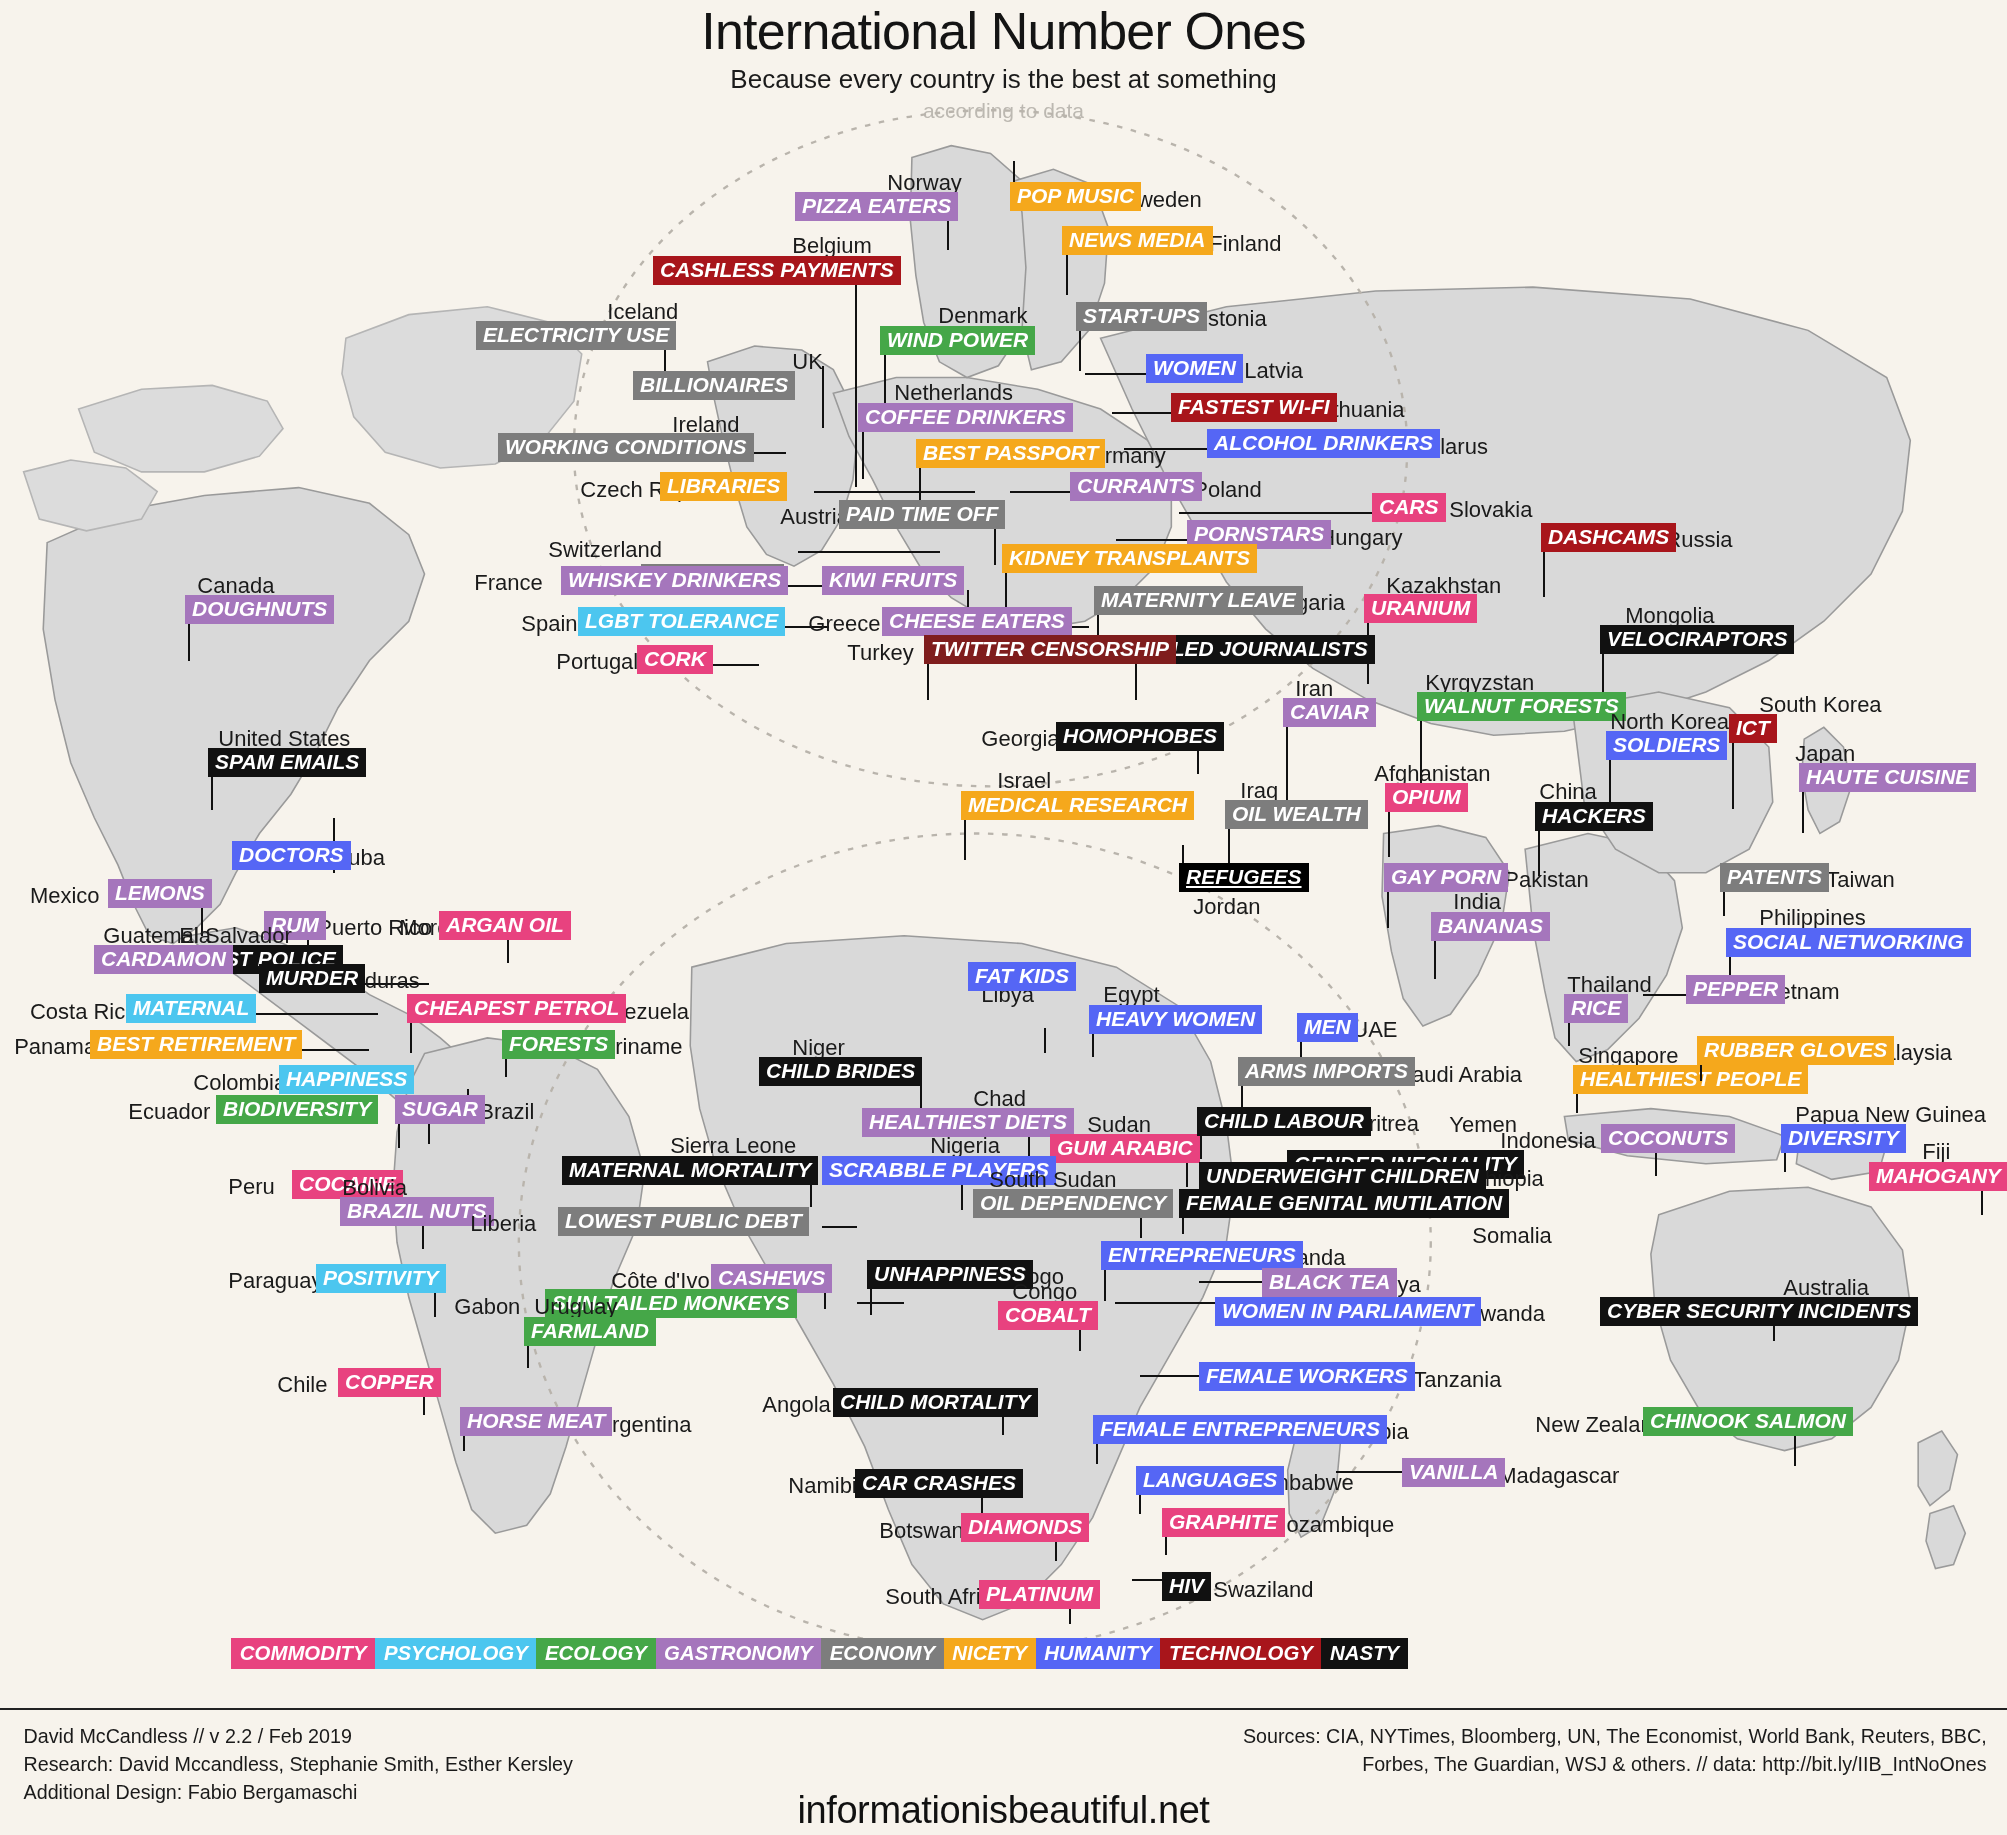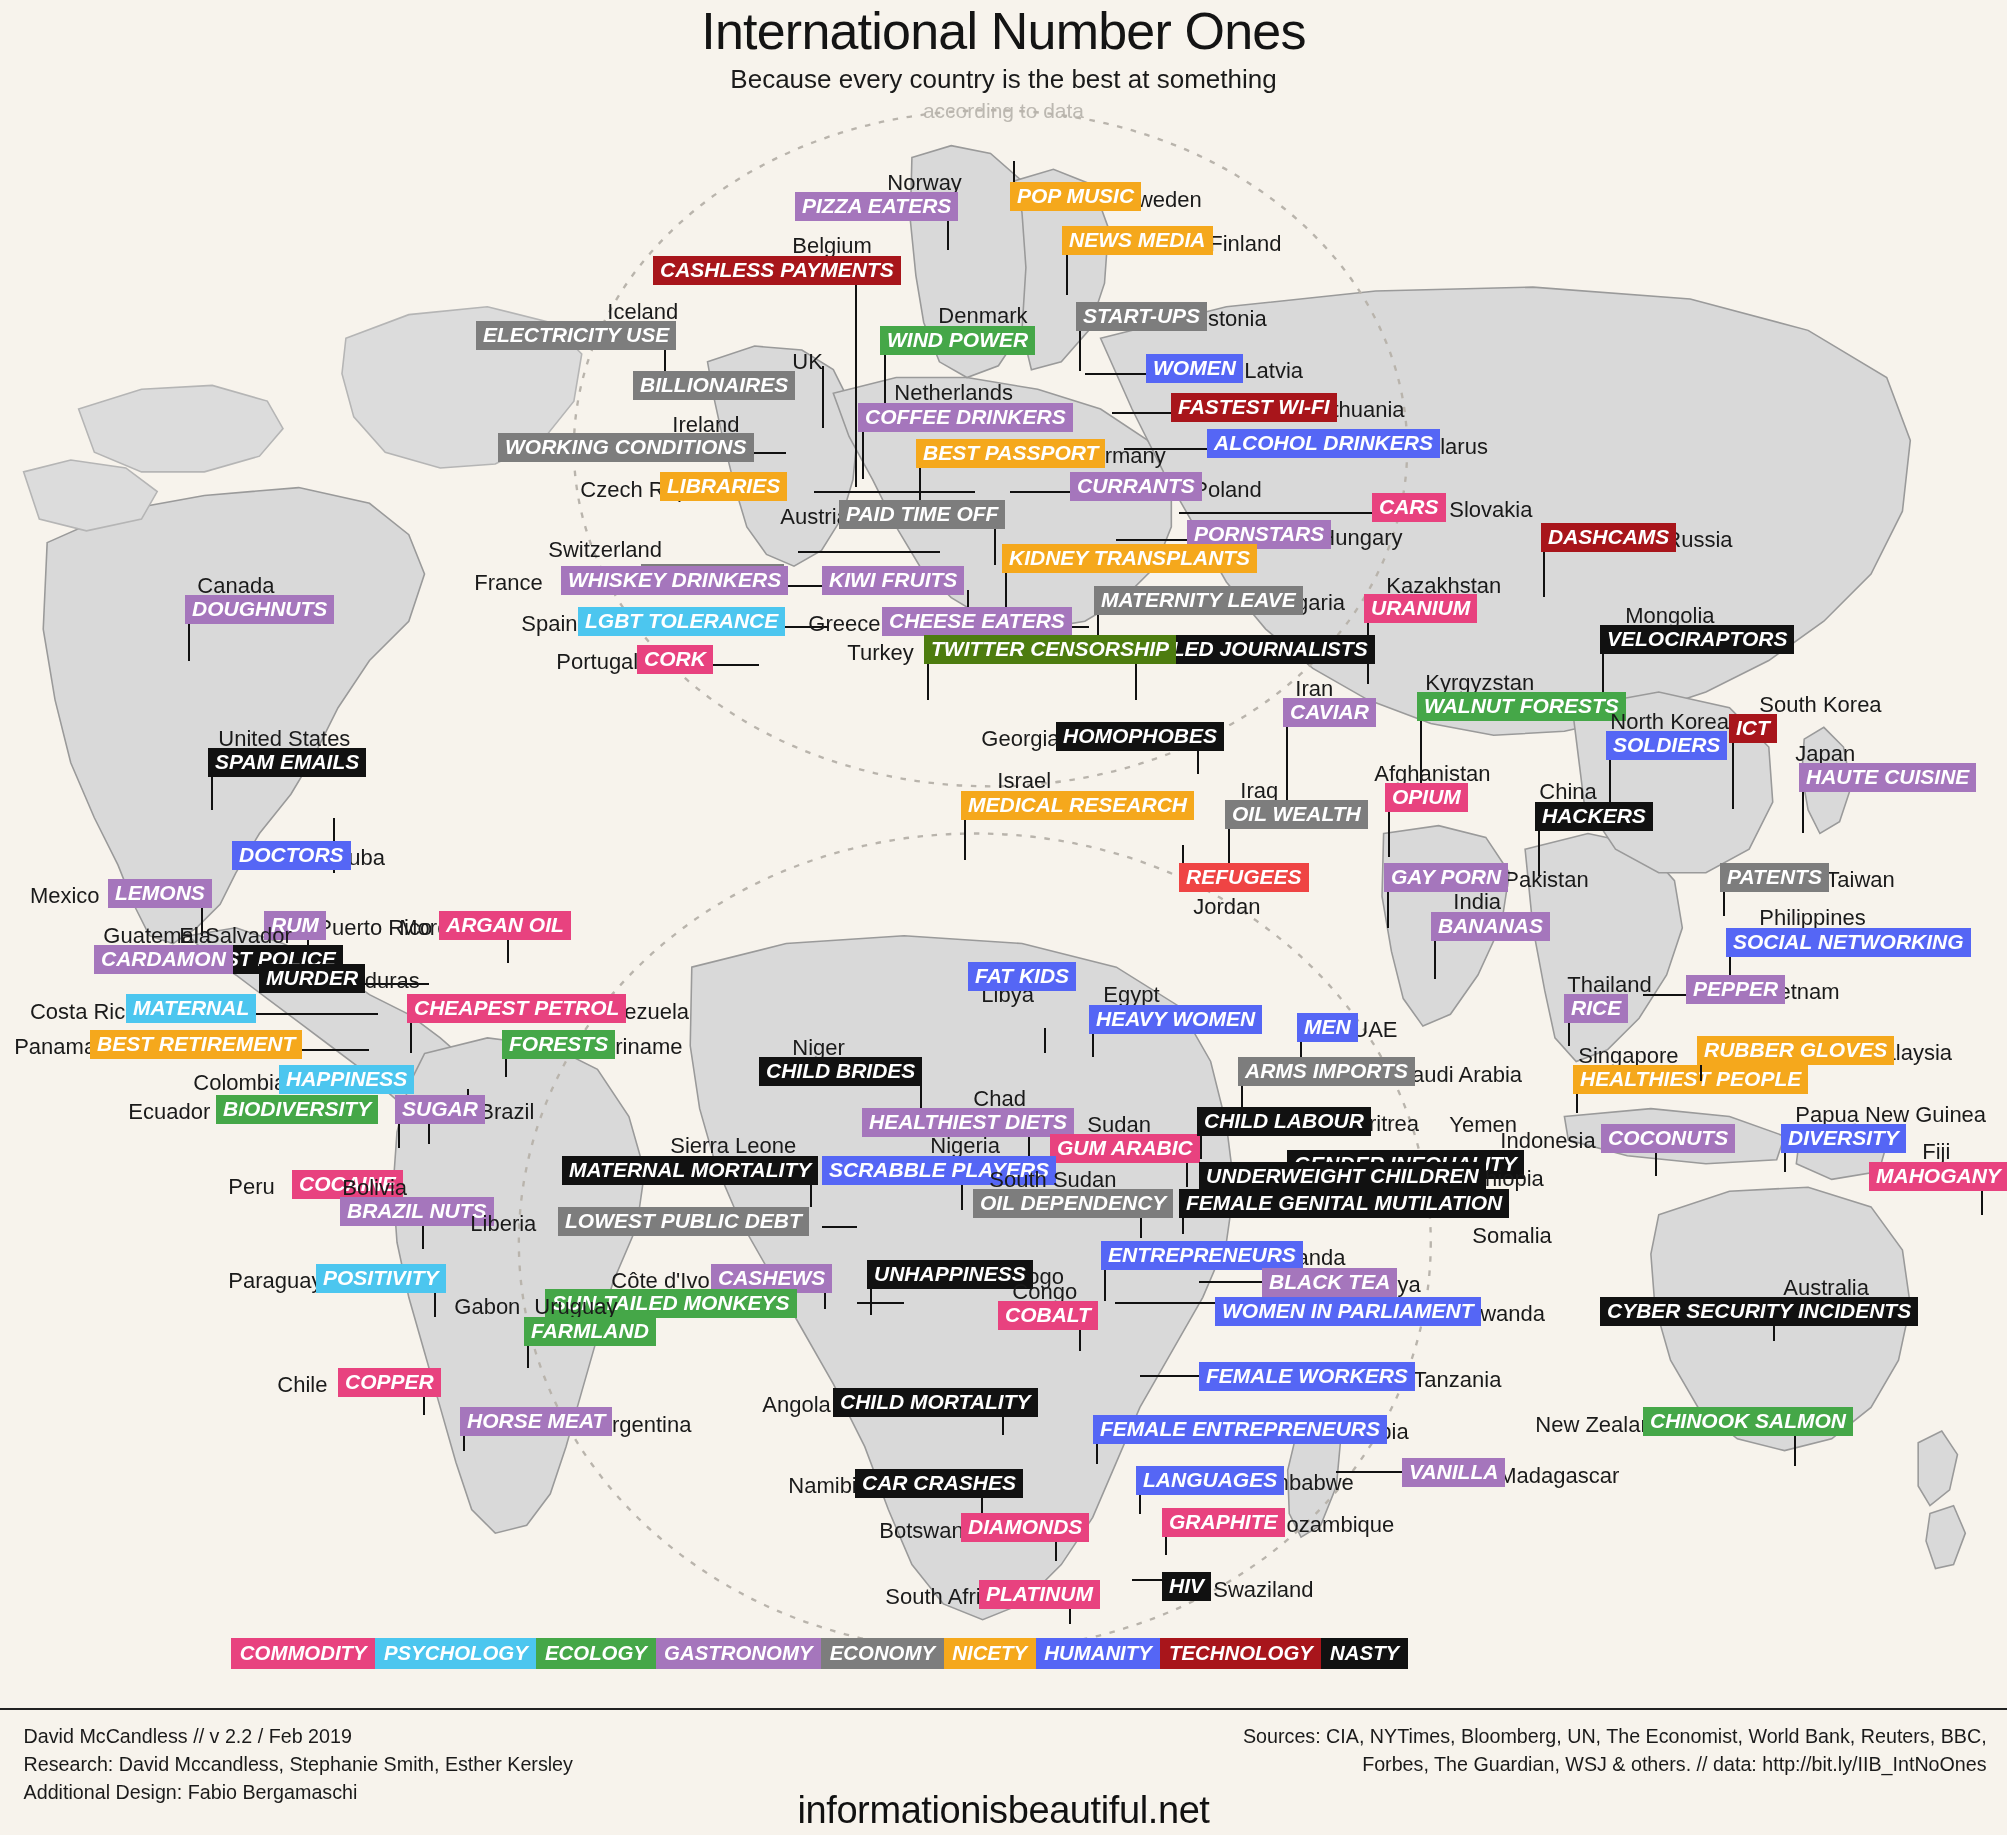--- a/index.html
+++ b/index.html
@@ -198,21 +198,21 @@
     <div class="leader h" style="left: 1030px; top: 626px; width: 59px;"></div>
     <div class="ann" style="left: 802px; top: 613px;"><span class="cty">Greece</span></div>
     <div class="ann" style="left: 882px; top: 607px;"><span class="tag" style="background: rgb(165, 118, 188);">CHEESE EATERS</span></div>
     <div class="leader v" style="left: 1135px; top: 659px; height: 41px;"></div>
     <div class="ann" style="left: 1132px; top: 635px;"><span class="tag" style="background: rgb(17, 17, 17);">JAILED JOURNALISTS</span></div>
     <div class="leader h" style="left: 700px; top: 664px; width: 59px;"></div>
     <div class="ann" style="left: 550px; top: 651px;"><span class="cty">Portugal</span></div>
     <div class="ann" style="left: 637px; top: 645px;"><span class="tag" style="background: rgb(232, 66, 127);">CORK</span></div>
     <div class="leader v" style="left: 927px; top: 659px; height: 41px;"></div>
     <div class="ann" style="left: 841px; top: 642px;"><span class="cty">Turkey</span></div>
-    <div class="ann" style="left: 924px; top: 635px;"><span class="tag" style="background: #4d7c0f;">TWITTER CENSORSHIP</span></div>
+    <div class="ann" style="left: 924px; top: 635px;"><span class="tag" style="background: #7f1d1d;">TWITTER CENSORSHIP</span></div>
     <div class="leader v" style="left: 1286px; top: 722px; height: 80px;"></div>
     <div class="ann" style="left: 1289px; top: 678px;"><span class="cty">Iran</span></div>
     <div class="ann" style="left: 1283px; top: 698px;"><span class="tag" style="background: rgb(165, 118, 188);">CAVIAR</span></div>
     <div class="leader v" style="left: 1420px; top: 715px; height: 71px;"></div>
     <div class="ann" style="left: 1419px; top: 672px;"><span class="cty">Kyrgyzstan</span></div>
     <div class="ann" style="left: 1417px; top: 692px;"><span class="tag" style="background: rgb(69, 167, 72);">WALNUT FORESTS</span></div>
     <div class="leader v" style="left: 1609px; top: 755px; height: 55px;"></div>
     <div class="ann" style="left: 1604px; top: 711px;"><span class="cty">North Korea</span></div>
     <div class="ann" style="left: 1606px; top: 731px;"><span class="tag" style="background: rgb(85, 102, 245);">SOLDIERS</span></div>
     <div class="leader v" style="left: 1732px; top: 737px; height: 72px;"></div>
@@ -243,21 +243,21 @@
     <div class="ann" style="left: 191px; top: 575px;"><span class="cty">Canada</span></div>
     <div class="ann" style="left: 185px; top: 595px;"><span class="tag" style="background: rgb(165, 118, 188);">DOUGHNUTS</span></div>
     <div class="leader v" style="left: 1723px; top: 887px; height: 29px;"></div>
     <div class="ann" style="left: 1820px; top: 869px;"><span class="cty">Taiwan</span></div>
     <div class="ann" style="left: 1720px; top: 863px;"><span class="tag" style="background: rgb(125, 125, 125);">PATENTS</span></div>
     <div class="leader v" style="left: 1387px; top: 887px; height: 41px;"></div>
     <div class="ann" style="left: 1498px; top: 869px;"><span class="cty">Pakistan</span></div>
     <div class="ann" style="left: 1384px; top: 863px;"><span class="tag" style="background: rgb(165, 118, 188);">GAY PORN</span></div>
     <div class="leader v" style="left: 1182px; top: 845px; height: 18px;"></div>
     <div class="ann" style="left: 1187px; top: 896px;"><span class="cty">Jordan</span></div>
-    <div class="ann" style="left: 1179px; top: 863px;"><span class="tag" style="background: #ef4444;">REFUGEES</span></div>
+    <div class="ann" style="left: 1179px; top: 863px;"><span class="tag" style="background: #000000; text-decoration: underline;">REFUGEES</span></div>
     <div class="leader v" style="left: 333px; top: 818px; height: 55px;"></div>
     <div class="ann" style="left: 326px; top: 847px;"><span class="cty">Cuba</span></div>
     <div class="ann" style="left: 232px; top: 841px;"><span class="tag" style="background: rgb(85, 102, 245);">DOCTORS</span></div>
     <div class="leader v" style="left: 201px; top: 903px; height: 33px;"></div>
     <div class="ann" style="left: 23.6px; top: 885px;"><span class="cty">Mexico</span></div>
     <div class="ann" style="left: 108px; top: 879px;"><span class="tag" style="background: rgb(165, 118, 188);">LEMONS</span></div>
     <div class="leader v" style="left: 1729px; top: 951px; height: 31px;"></div>
     <div class="ann" style="left: 1753px; top: 907px;"><span class="cty">Philippines</span></div>
     <div class="ann" style="left: 1726px; top: 928px;"><span class="tag" style="background: rgb(85, 102, 245);">SOCIAL NETWORKING</span></div>
     <div class="leader v" style="left: 1434px; top: 936px; height: 43px;"></div>

